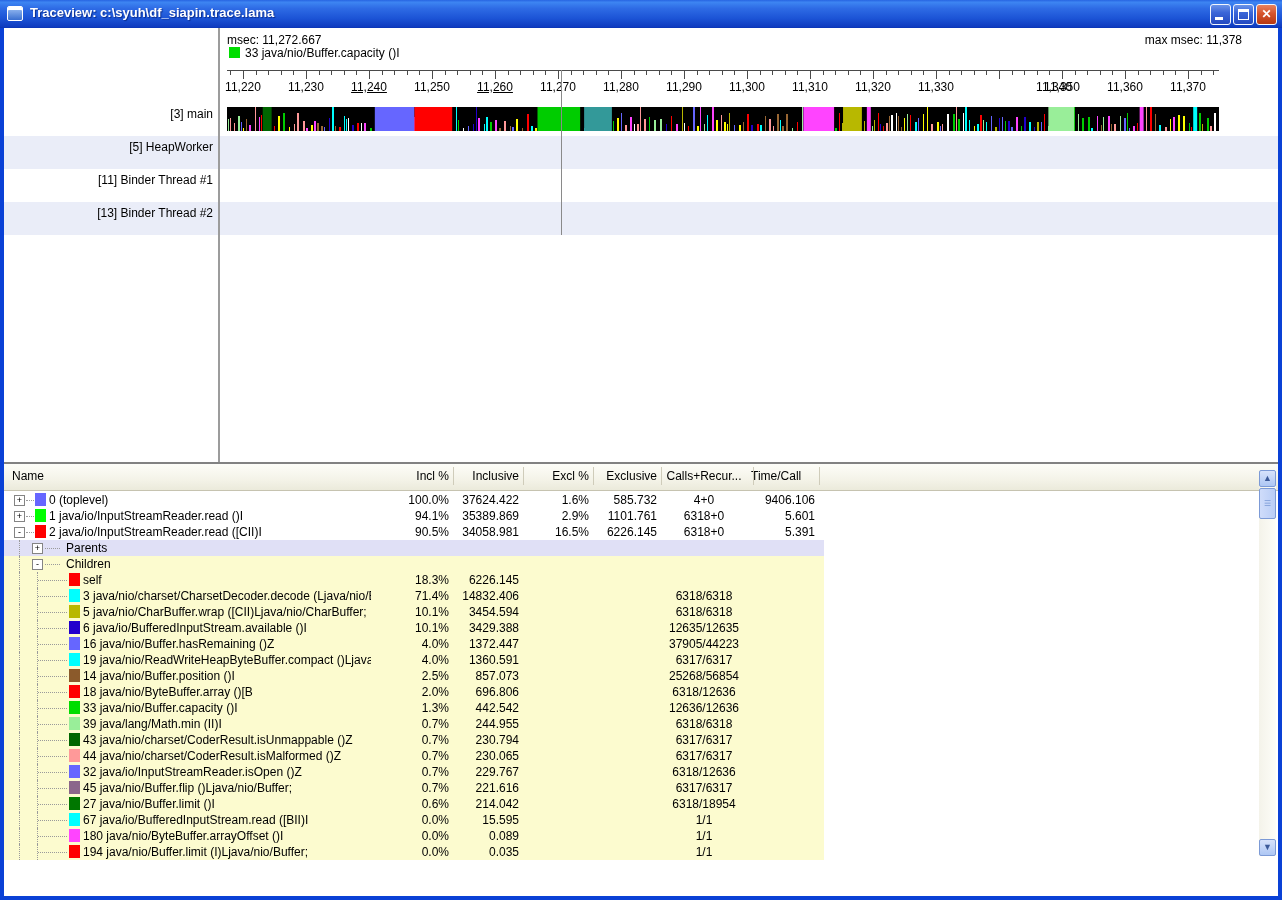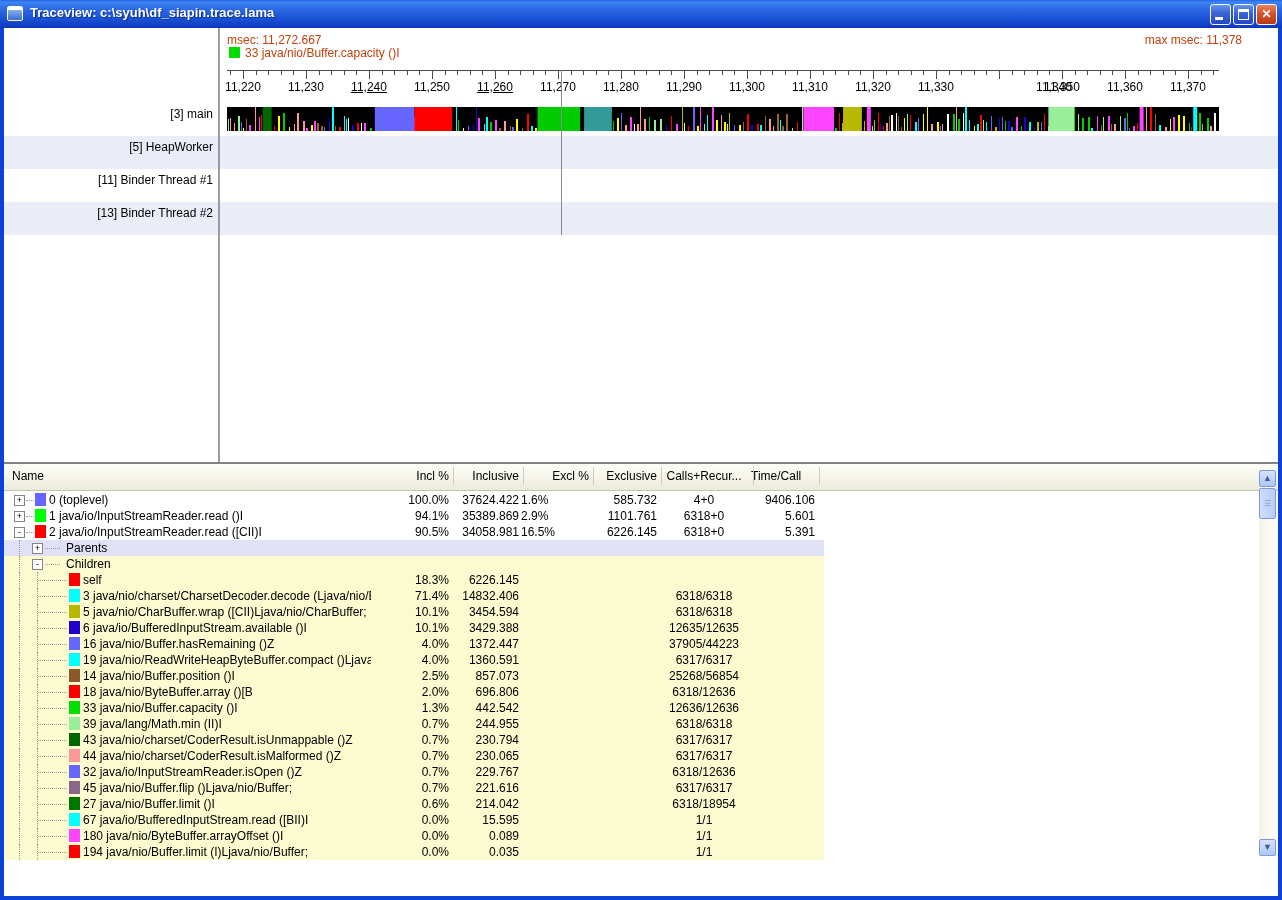--- a/index.html
+++ b/index.html
@@ -23,21 +23,21 @@
     border:1px solid #fff; border-top:3px solid #fff; }
   .glyph-close { position:absolute; left:0; top:2px; width:100%; text-align:center;
     color:#fff; font-size:12px; font-weight:bold; }
 
   
   .content { position:absolute; top:28px; left:4px; width:1274px; height:868px; background:#fff; }
 
   
   .timeline { position:absolute; top:0; left:0; width:1274px; height:434px; background:#fff; overflow:hidden; }
   .tl-sep { position:absolute; left:214px; top:0; width:2px; height:434px; background:#9c9c9c; }
-  .tl-text { position:absolute; font-size:12px; color:#c2410c; white-space:nowrap;text-align:right; }
+  .tl-text { position:absolute; font-size:12px; color:#000000; white-space:nowrap;text-align:right; }
   .sel-chip { position:absolute; left:225px; top:19px; width:11px; height:11px; }
   .thr { position:absolute; left:0; width:1274px; height:33px; }
   .thr.tint { background:#eaedf8; }
   .thr-label { position:absolute; left:0; top:4px; width:209px; text-align:right; font-size:12px; color:#000; }
   .ruler-base { position:absolute; left:223px; top:42px; width:992px; border-top:1px solid #4a4a4a; }
   .tick { position:absolute; width:1px; background:#4a4a4a; top:43px; }
   .tick-label { position:absolute; top:52px; width:60px; text-align:center; font-size:12px; color:#000; }
   .trace-svg { position:absolute; left:223px; top:79px; }
   .cursor-line { position:absolute; left:557px; top:42px; width:1px; height:165px; background:#8a8a8a; }
 
@@ -53,21 +53,21 @@
   .trow.bg-w { background:#fff; } .trow.bg-p { background:#e0e0f6; } .trow.bg-y { background:#fcfbcf; }
   .vdot { position:absolute; top:0; height:16px; width:1px; border-left:1px dotted #9a9a9a; }
   .hdot { position:absolute; top:8px; border-top:1px dotted #9a9a9a; }
   .expbox { position:absolute; top:3px; width:11px; height:11px; background:#fff; border:1px solid #848484;
     font-size:9px; line-height:9px; text-align:center; color:#000; cursor:default; }
   .chip { position:absolute; top:1px; width:11px; height:13px; }
   .mname { position:absolute; top:1px; white-space:nowrap; overflow:hidden; }
   .cell { position:absolute; top:1px; white-space:nowrap; }
   .c-incl { left:369px; width:76px; text-align:right; }
   .c-inclusive { left:447px; width:68px; text-align:right; }
-  .c-excl { left:517px; width:68px; }
+  .c-excl { left:517px; width:68px; text-align:right; }
   .c-exclusive { left:587px; width:66px; text-align:right; }
   .c-calls { left:655px; width:90px; text-align:center; }
   .c-time { left:747px; width:64px; text-align:right; }
 
   
   .vscroll { position:absolute; right:2px; top:6px; width:17px; height:386px;
     background:linear-gradient(90deg,#f4f3ea,#fdfdf8); }
   .sbtn { position:absolute; left:0; width:17px; height:17px; border:1px solid #7c9ad6; border-radius:2px;
     background:linear-gradient(180deg,#d7e2fb,#aec7f4); color:#3c5a99; font-size:9px; line-height:15px; text-align:center; }
   .sthumb { position:absolute; left:0; top:18px; width:17px; height:31px; border:1px solid #7c9ad6; border-radius:2px;

